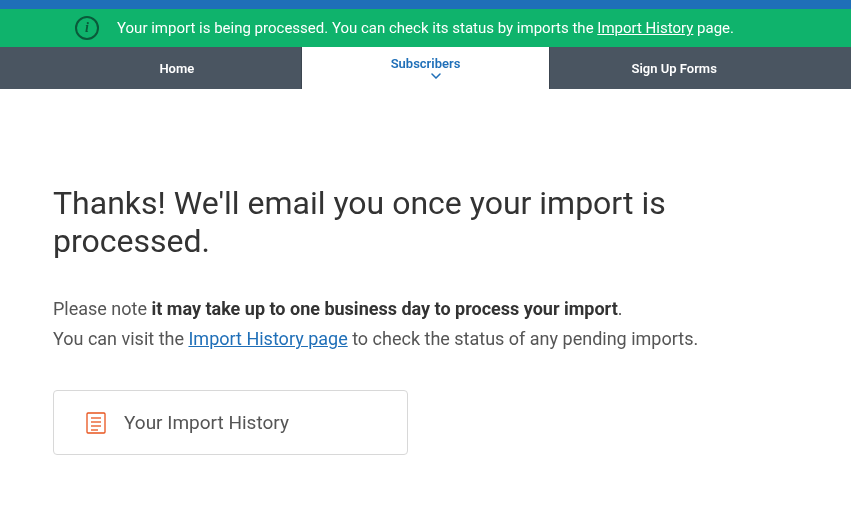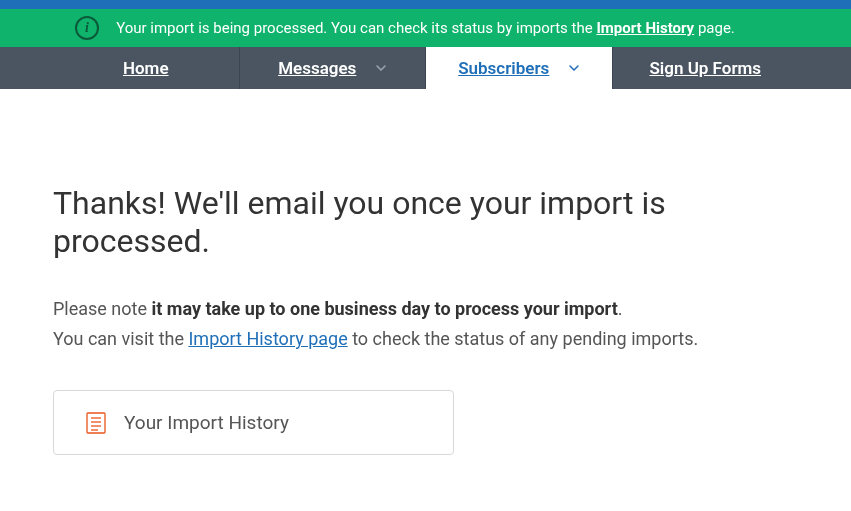--- a/index.html
+++ b/index.html
@@ -43,53 +43,53 @@
       font-weight: bold;
       font-family: Georgia, serif;
       font-style: italic;
     }
     .notification-text {
       color: #fff;
     }
     .notification-link {
       color: #fff;
       text-decoration: underline;
-      font-weight: 700;
+      font-weight: 400;
       cursor: pointer;
     }
     .nav-bar {
       background: #4a5561;
       display: flex;
       justify-content: center;
       height: 42px;
     }
     .nav-container {
       display: flex;
       width: 745px;
     }
     .nav-item {
       flex: 1;
       display: flex;
       align-items: center;
       justify-content: center;
       color: #fff;
       font-weight: 600;
-      font-size: 17px;
+      font-size: 13px;
       cursor: pointer;
       position: relative;
       border-right: 1px solid #3c4550;
-      text-decoration: underline;
     }
     .nav-item:last-child {
       border-right: none;
       align-items: center;
     }
     .nav-item.active {
       background: #fff;
       color: #1f6fb8;
+      flex-direction: column;
     }
     .nav-item.active .chevron {
       color: #1f6fb8;
     }
     .chevron {
       margin-left: 20px;
       width: 10px;
       height: 10px;
       display: inline-flex;
       align-items: center;
@@ -131,21 +131,21 @@
     .history-button {
       margin-top: 35px;
       border: 1px solid #d8d8d8;
       border-radius: 4px;
       padding: 20px 32px;
       display: inline-flex;
       align-items: center;
       gap: 18px;
       cursor: pointer;
       background: #fff;
-      width: 401px;
+      width: 355px;
     }
     .list-icon {
       width: 20px;
       height: 22px;
       display: flex;
       align-items: center;
       justify-content: center;
     }
     .list-icon svg {
       width: 20px;
@@ -167,28 +167,20 @@
   </div>
   <span class="notification-text">
     <span>Your import is being processed. You can check its status by imports the </span><a class="notification-link">Import History</a><span> page.</span>
   </span>
 </div>
 
 <div class="nav-bar">
   <div class="nav-container">
     <div class="nav-item">
       <span>Home</span>
-    </div>
-    <div class="nav-item">
-      <span>Messages</span>
-      <span class="chevron">
-        <svg viewBox="0 0 10 6" fill="none">
-            <path d="M1 1L5 5L9 1" stroke="currentColor" stroke-width="1.5" stroke-linecap="round"></path>
-          </svg>
-      </span>
     </div>
     <div class="nav-item active">
       <span>Subscribers</span>
       <span class="chevron">
         <svg viewBox="0 0 10 6" fill="none">
             <path d="M1 1L5 5L9 1" stroke="currentColor" stroke-width="1.5" stroke-linecap="round"></path>
           </svg>
       </span>
     </div>
     <div class="nav-item">

